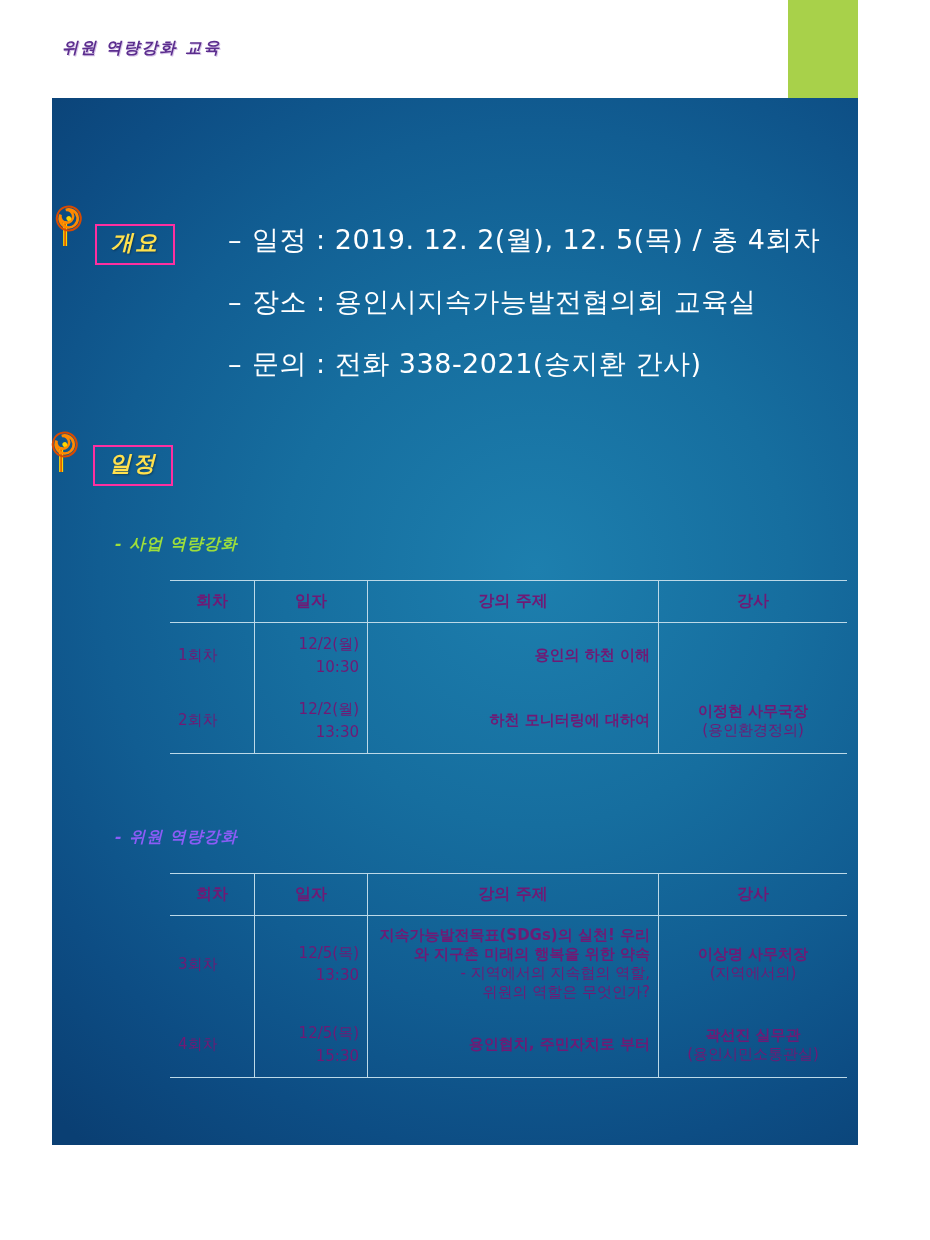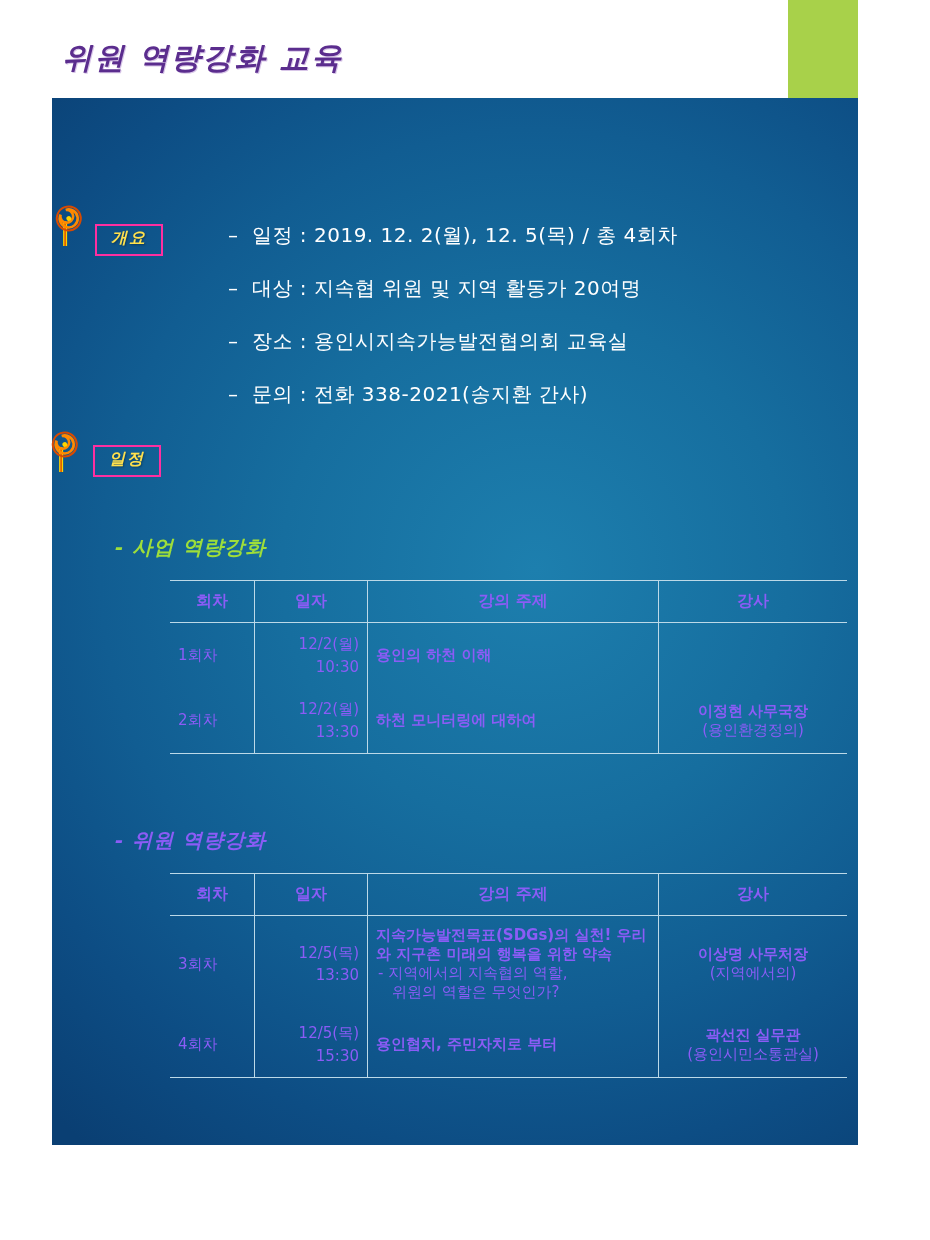--- a/index.html
+++ b/index.html
@@ -26,21 +26,21 @@
     width: 70px;
     height: 198px;
     background: #a8d14a;
   }
 
   
   .page-title {
     position: absolute;
     left: 62px;
     top: 38px;
-    font-size: 30px;
+    font-size: 16px;
     font-weight: bold;
     font-style: italic;
     letter-spacing: 2px;
     color: #5b2d8e;
     text-shadow: 1px 1px 0 #d8c6e8;
     font-family: "DejaVu Sans", sans-serif;
   }
 
   
   .blue-panel {
@@ -59,65 +59,65 @@
     width: 44px;
     height: 44px;
   }
   .marker svg { display:block; }
 
   .section-badge {
     position: absolute;
     border: 2px solid #ff2fa0;
     padding: 2px 14px 5px 14px;
     color: #ffe14d;
-    font-size: 16px;
+    font-size: 22px;
     font-weight: bold;
     font-style: italic;
     letter-spacing: 2px;
     font-family: "DejaVu Sans", sans-serif;
     text-shadow: 1px 1px 2px rgba(0,0,0,0.35);
   }
 
   
   .overview {
     position: absolute;
     left: 228px;
     top: 222px;
     width: 560px;
   }
   .ov-line {
     color: #ffffff;
-    font-size: 20px;
+    font-size: 27px;
     font-family: "DejaVu Sans", sans-serif;
     margin-bottom: 26px;
     white-space: nowrap;
     letter-spacing: 0.5px;
   }
   .ov-dash {
     display: inline-block;
     width: 24px;
   }
 
   
   .sub-heading {
     position: absolute;
-    font-size: 20px;
+    font-size: 16px;
     font-weight: bold;
     font-style: italic;
     letter-spacing: 1px;
     font-family: "DejaVu Sans", sans-serif;
   }
   .sub-heading.green { color: #9ede3a; }
   .sub-heading.yellow { color: #8b5cf6; }
 
   
   .sched-table {
     position: absolute;
     border-collapse: collapse;
-    color: #8b5cf6;
+    color: #701a75;
     font-family: "DejaVu Sans", sans-serif;
     font-size: 15px;
   }
   .sched-table th {
     font-weight: bold;
     font-size: 16px;
     padding: 10px 6px;
     border-bottom: 1px solid #bcd9e8;
     border-top: 1px solid #bcd9e8;
     text-align: center;
@@ -125,21 +125,21 @@
   }
   .sched-table td {
     padding: 10px 8px;
     vertical-align: middle;
   }
   .sched-table tbody tr:last-child td {
     border-bottom: 1px solid #bcd9e8;
   }
   .col-round  { width: 68px;  }
   .col-date   { width: 96px;  text-align: center; border-left: 1px solid #bcd9e8; border-right: 1px solid #bcd9e8; }
-  .col-topic  { width: 274px; text-align: left; }
+  .col-topic  { width: 274px; text-align: right; }
   .col-lect   { width: 172px; text-align: center; border-left: 1px solid #bcd9e8; }
   th.col-date { border-left: 1px solid #bcd9e8; border-right: 1px solid #bcd9e8; }
   th.col-lect { border-left: 1px solid #bcd9e8; }
 
   .topic-main { font-weight: bold; }
   .topic-sub  { font-weight: normal; padding-left: 2px; }
   .topic-sub .indent { display:inline-block; width: 14px; }
   .lect-name { font-weight: bold; }
   .lect-org  { font-weight: normal; }
   .date-line { line-height: 1.5; text-align: right; }
@@ -166,23 +166,20 @@
       </g>
     </svg>
   </div>
   <div class="section-badge" style="left:95px; top:224px;">개요</div>
 
   <div class="overview">
     <div class="ov-line">
       <span class="ov-dash">–</span><span>일정 : 2019. 12. 2(월), 12. 5(목) / 총 4회차</span>
     </div>
     <div class="ov-line">
-      <span class="ov-dash">–</span><span>대상 : 지속협 위원 및 지역 활동가 20여명</span>
-    </div>
-    <div class="ov-line">
       <span class="ov-dash">–</span><span>장소 : 용인시지속가능발전협의회 교육실</span>
     </div>
     <div class="ov-line">
       <span class="ov-dash">–</span><span>문의 : 전화 338-2021(송지환 간사)</span>
     </div>
   </div>
 
   <div class="marker" style="left:48px; top:428px;">
     <svg width="44" height="44" viewBox="0 0 44 44">
       <g transform="rotate(-20 22 22)">

